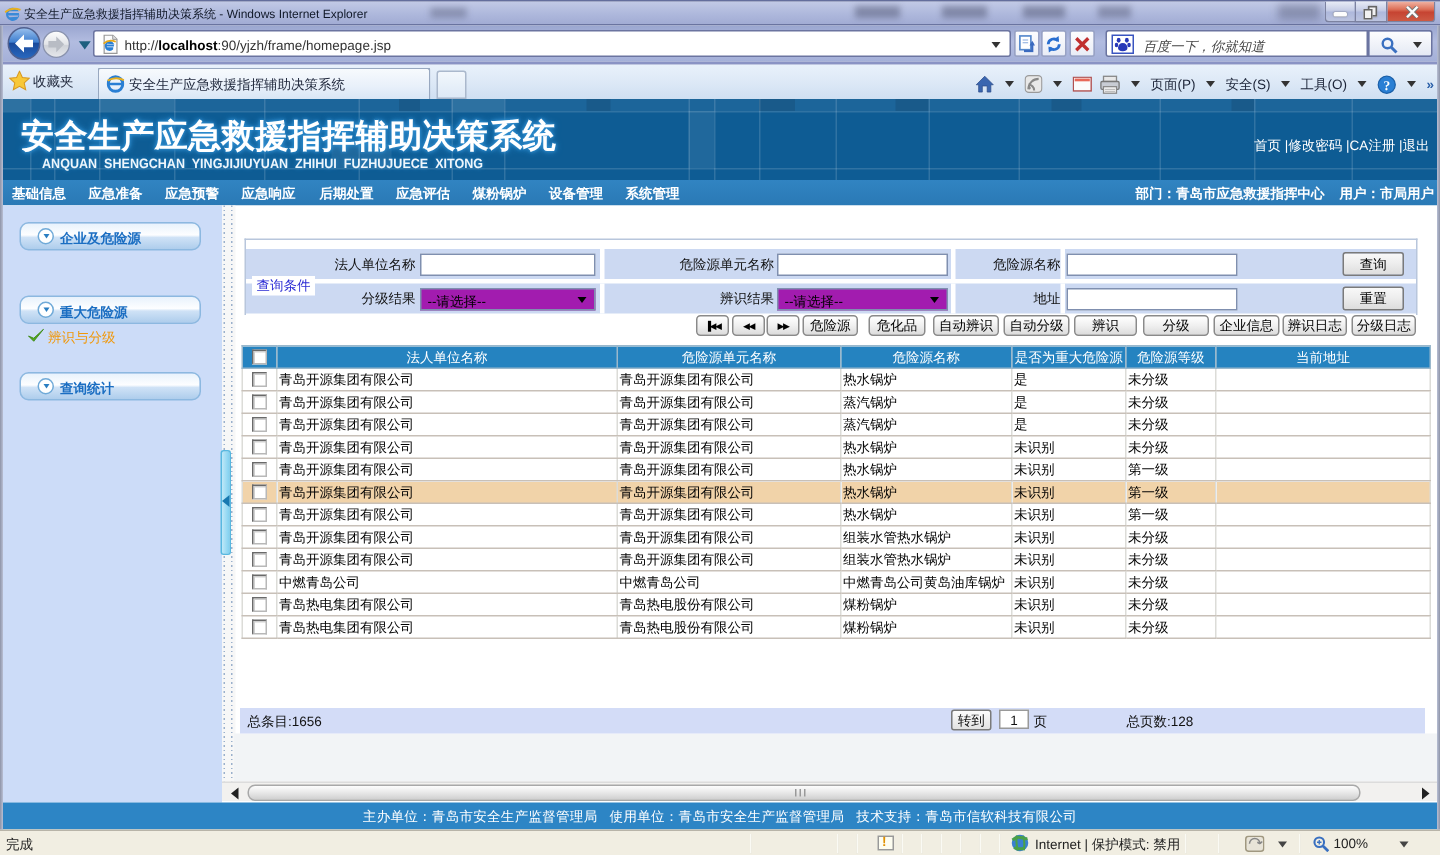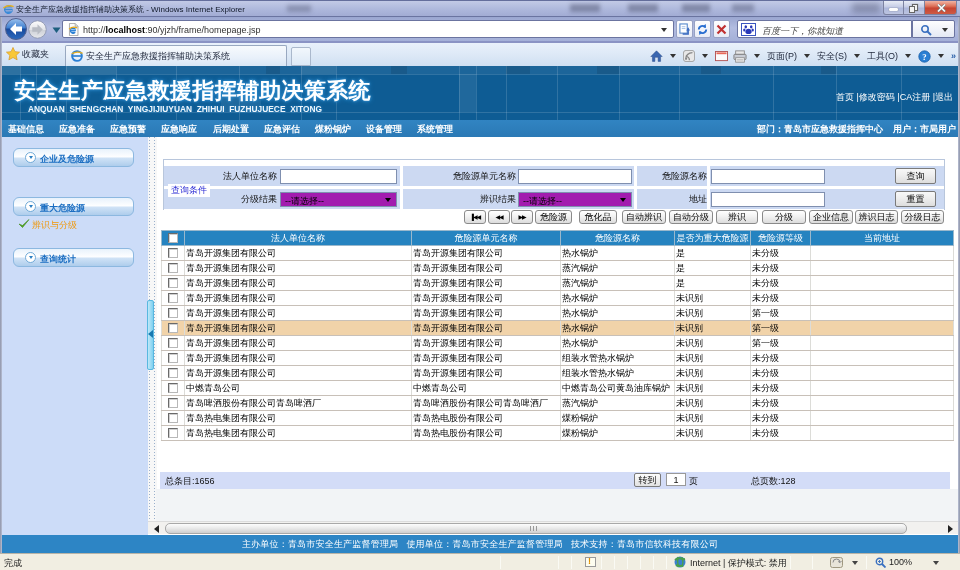--- a/index.html
+++ b/index.html
@@ -518,29 +518,20 @@
         <td class="ck"><span class="cb"></span></td>
         <td>中燃青岛公司</td>
         <td>中燃青岛公司</td>
         <td>中燃青岛公司黄岛油库锅炉</td>
         <td>未识别</td>
         <td>未分级</td>
         <td></td>
       </tr>
 <tr>
         <td class="ck"><span class="cb"></span></td>
-        <td>青岛啤酒股份有限公司青岛啤酒厂</td>
-        <td>青岛啤酒股份有限公司青岛啤酒厂</td>
-        <td>蒸汽锅炉</td>
-        <td>未识别</td>
-        <td>未分级</td>
-        <td></td>
-      </tr>
-<tr>
-        <td class="ck"><span class="cb"></span></td>
         <td>青岛热电集团有限公司</td>
         <td>青岛热电股份有限公司</td>
         <td>煤粉锅炉</td>
         <td>未识别</td>
         <td>未分级</td>
         <td></td>
       </tr>
 <tr>
         <td class="ck"><span class="cb"></span></td>
         <td>青岛热电集团有限公司</td>

